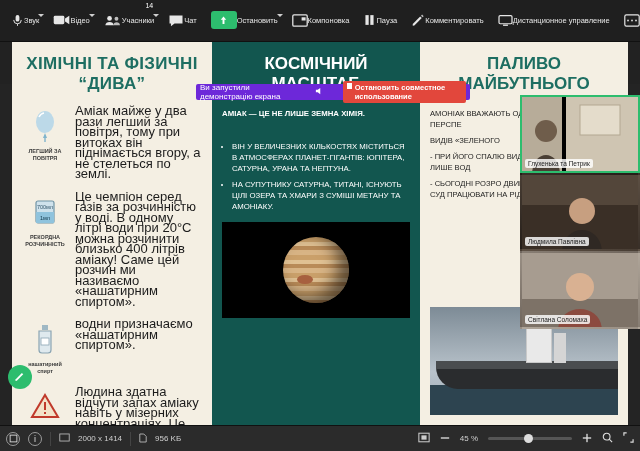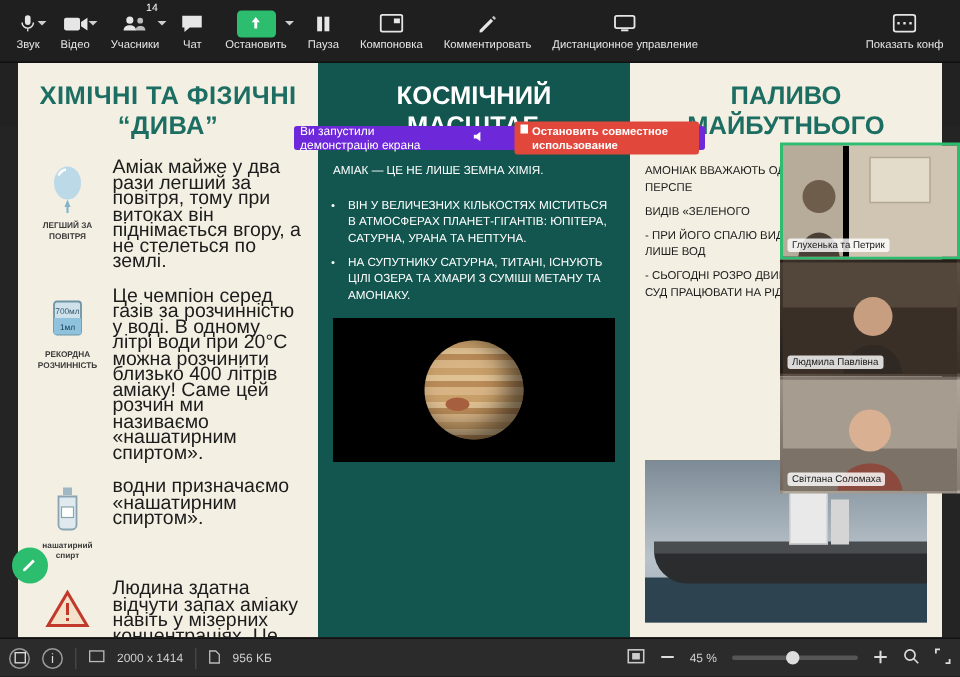--- a/index.html
+++ b/index.html
@@ -11,21 +11,21 @@
   }
   #app { position: relative; width: 640px; height: 451px; background: #1e1e1e; }
 
   
   .toolbar {
     position: absolute; top: 0; left: 0; width: 640px; height: 42px;
     background: #1f1f1f; display: flex; align-items: center;
     padding: 0 4px; gap: 0px; border-bottom: 1px solid #111;
   }
   .tb-item {
-    display: flex; flex-direction: column; align-items: center; justify-content: center;
+    display: flex; align-items: center; justify-content: center;
     color: #e6e6e6; font-size: 7.5px; height: 42px; padding: 0 7px; position: relative;
     white-space: nowrap;
   }
   .tb-item .ic { height: 17px; display: flex; align-items: center; justify-content: center; margin-bottom: 1px; }
   .tb-item .lbl { line-height: 9px; }
   .tb-caret { position: absolute; right: 2px; top: 14px; width: 0; height: 0;
     border-left: 3px solid transparent; border-right: 3px solid transparent; border-top: 3px solid #cfcfcf; }
   .badge {
     position: absolute; top: 2px; right: 6px; background: #1f1f1f; color: #fff;
     font-size: 7px; border-radius: 6px; padding: 0 2px;
@@ -59,21 +59,21 @@
           line-height: 20px; margin-top: 4px; }
 
   .row { display: flex; gap: 7px; margin-top: 12px; align-items: flex-start; }
   .iconbox { width: 46px; flex: 0 0 46px; display: flex; flex-direction: column; align-items: center; }
   .iconart { width: 40px; height: 40px; display: flex; align-items: center; justify-content: center; }
   .iconcap { font-size: 5.5px; color: #3b3b3b; text-align: center; font-weight: bold;
              line-height: 7px; margin-top: 2px; }
   .rowtext { font-size: 13px; color: #1c1c1c; line-height: 10.5px; }
 
   .bullets { color: #fff; font-size: 7.8px; line-height: 11px; margin-top: 14px; }
-  .bullets .lead { font-weight: normal; margin-bottom: 12px; }
+  .bullets .lead { font-weight: bold; margin-bottom: 22px; }
   .bullets ul { margin-left: 10px; }
   .bullets li { margin-bottom: 5px; }
 
   .c3text { font-size: 7.6px; color: #1c1c1c; line-height: 11px; margin-top: 14px; }
   .c3text p { margin-bottom: 5px; }
 
   
   .planet-wrap { margin-top: 10px; width: 100%; height: 96px; background:#000;
      display:flex; align-items:center; justify-content:center; }
   .planet { width: 66px; height: 66px; border-radius: 50%;
@@ -203,35 +203,35 @@
             <svg width="11" height="11" viewBox="0 0 16 16">
               <path d="M8 2l4 5H9.4v6H6.6V7H4z" fill="#fff"></path>
             </svg>
           </span>
       </span>
       <span class="lbl">Остановить</span>
       <span class="tb-caret"></span>
     </div>
     <div class="tb-item">
       <span class="ic">
+        <svg width="16" height="13" viewBox="0 0 20 16">
+            <rect x="1" y="1" width="18" height="14" rx="1.5" fill="none" stroke="#e6e6e6" stroke-width="1.6"></rect>
+            <rect x="12" y="4" width="5" height="4" fill="#e6e6e6"></rect>
+          </svg>
+      </span>
+      <span class="lbl">Компоновка</span>
+    </div>
+    <div class="tb-item">
+      <span class="ic">
         <svg width="13" height="14" viewBox="0 0 16 16">
             <rect x="3" y="2" width="4" height="12" fill="#e6e6e6"></rect>
             <rect x="9" y="2" width="4" height="12" fill="#e6e6e6"></rect>
           </svg>
       </span>
       <span class="lbl">Пауза</span>
-    </div>
-    <div class="tb-item">
-      <span class="ic">
-        <svg width="16" height="13" viewBox="0 0 20 16">
-            <rect x="1" y="1" width="18" height="14" rx="1.5" fill="none" stroke="#e6e6e6" stroke-width="1.6"></rect>
-            <rect x="12" y="4" width="5" height="4" fill="#e6e6e6"></rect>
-          </svg>
-      </span>
-      <span class="lbl">Компоновка</span>
     </div>
     <div class="tb-item">
       <span class="ic">
         <svg width="14" height="14" viewBox="0 0 16 16">
             <path d="M2 12.5L10.5 4l1.8 1.8L3.8 14.3 2 14.5z" fill="#e6e6e6"></path>
             <path d="M11.4 3.1l1.3-1.3 1.8 1.8-1.3 1.3z" fill="#bdbdbd"></path>
           </svg>
       </span>
       <span class="lbl">Комментировать</span>
     </div>

